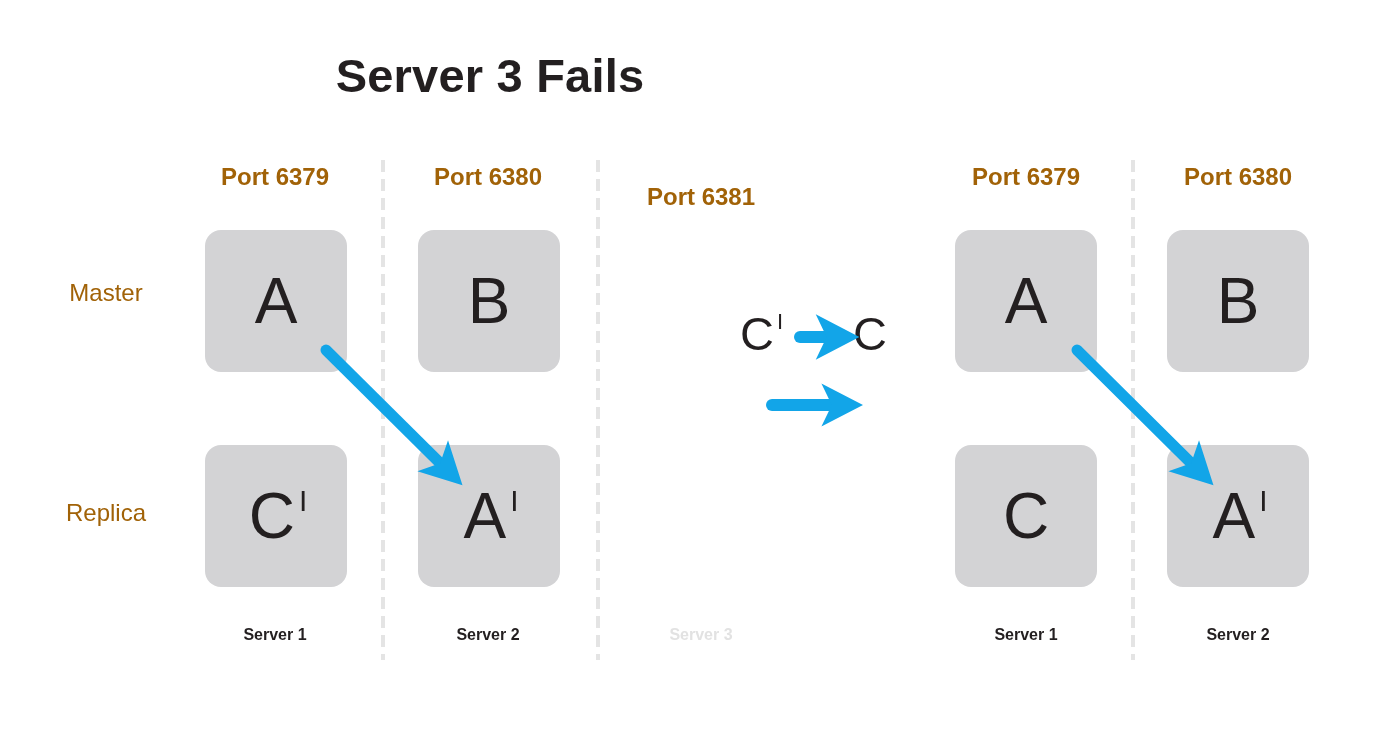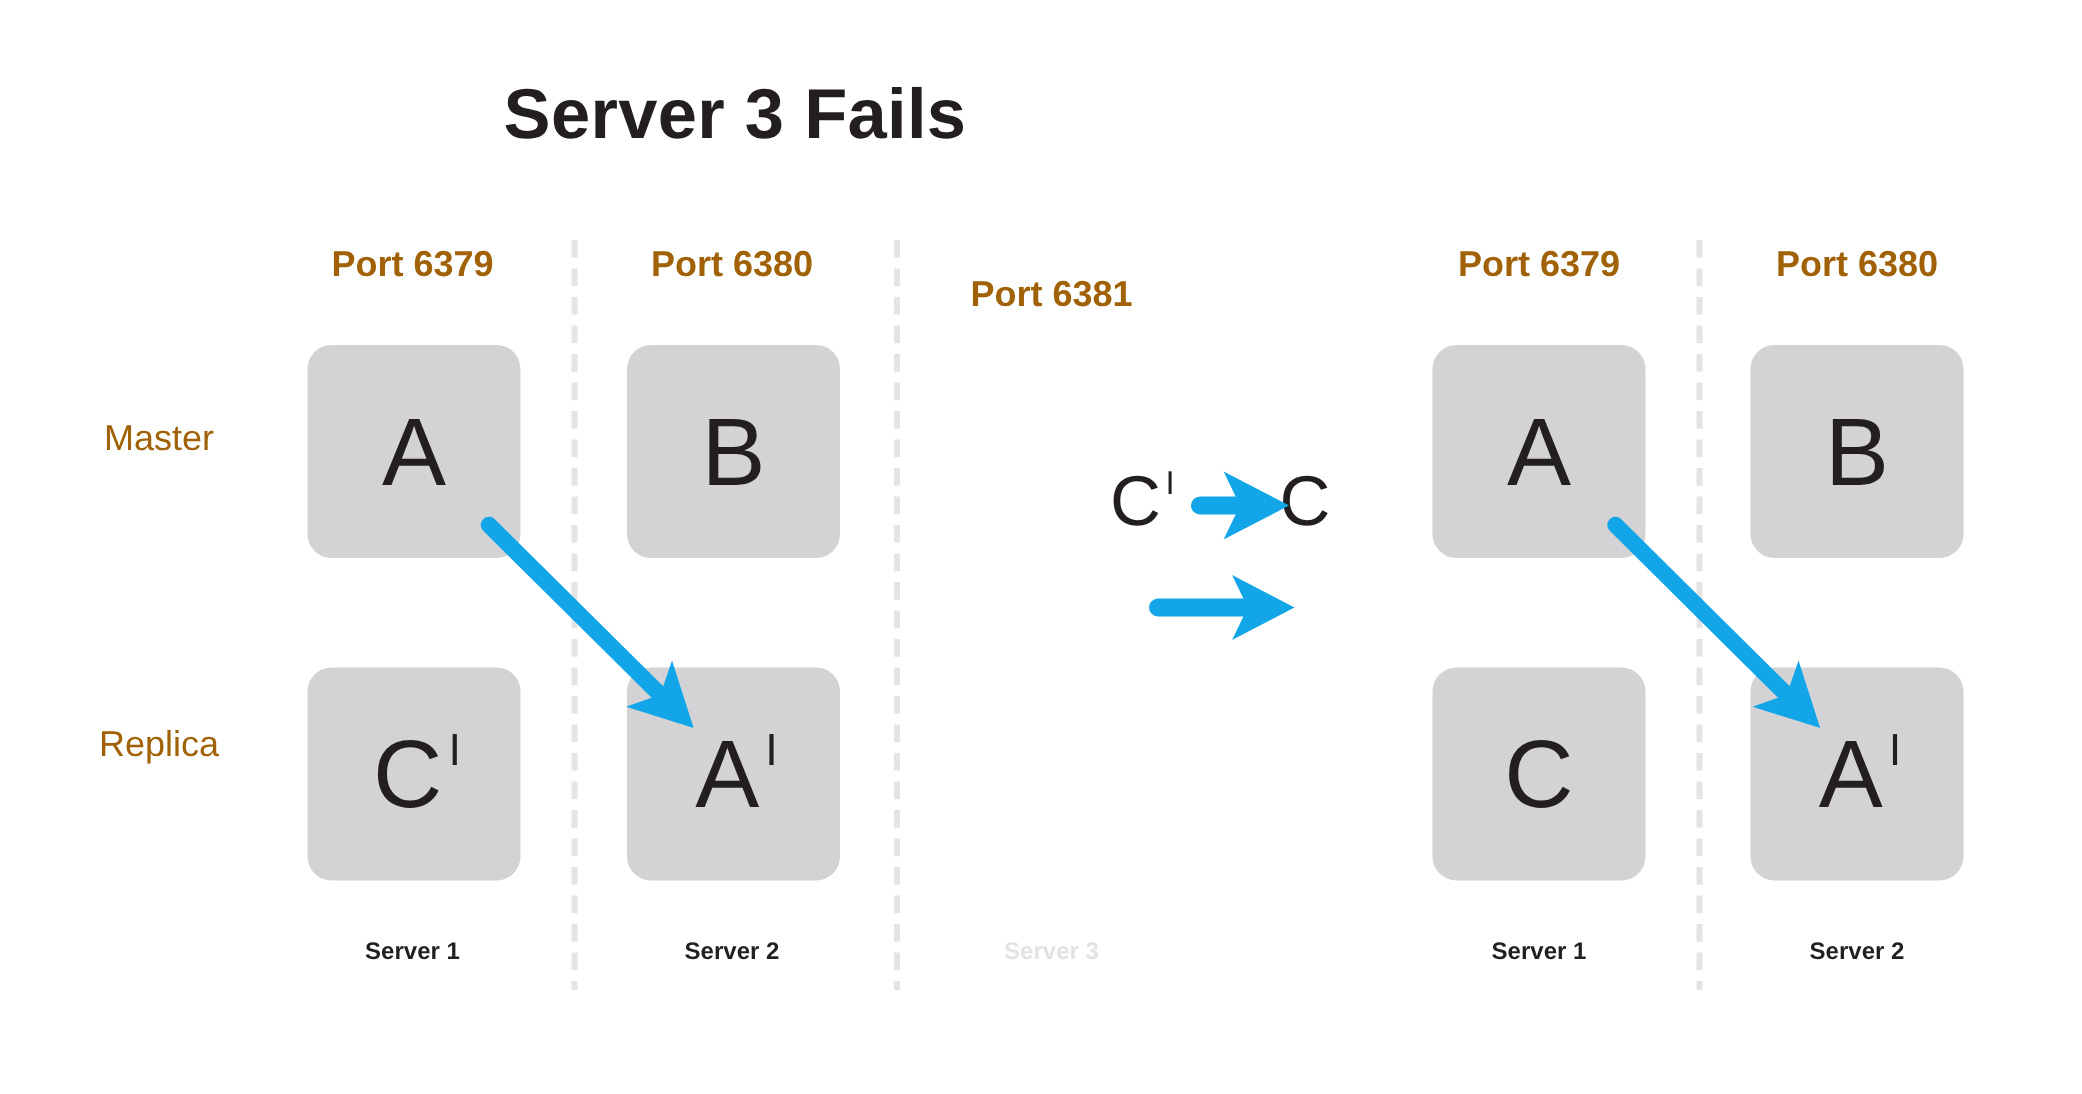--- a/index.html
+++ b/index.html
@@ -38,21 +38,21 @@
   
   .row-label {
     position: absolute;
     font-size: 24px;
     font-weight: 400;
     color: #a16207;
     text-align: center;
     white-space: nowrap;
   }
   .row-label.master  { left: 36px; top: 279px; width: 140px; }
-  .row-label.replica { left: 36px; top: 483px; width: 140px; }
+  .row-label.replica { left: 36px; top: 499px; width: 140px; }
 
   
   .port-label {
     position: absolute;
     top: 163px;
     font-size: 24px;
     font-weight: 700;
     color: #a16207;
     text-align: center;
     white-space: nowrap;

